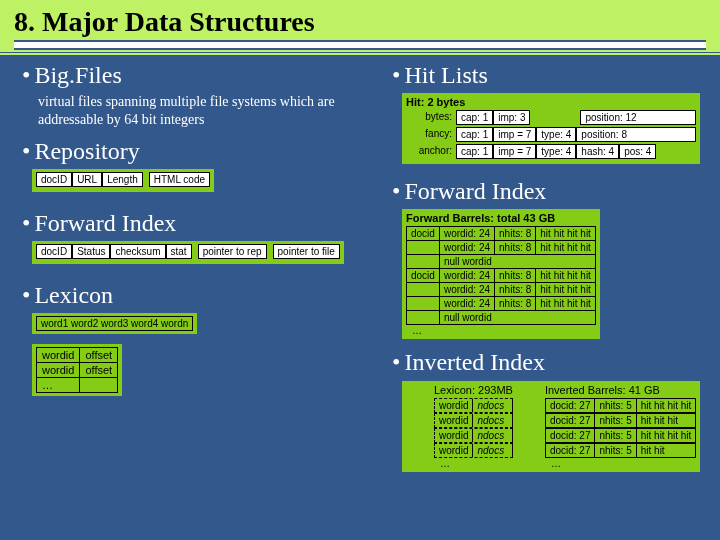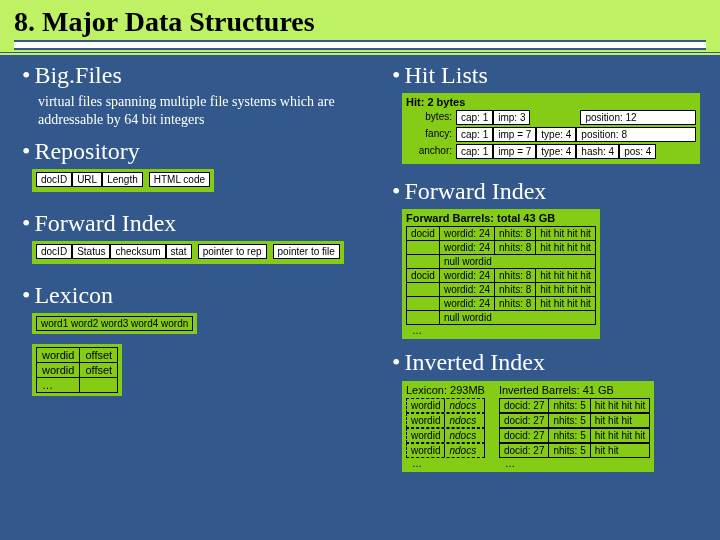--- a/index.html
+++ b/index.html
@@ -129,21 +129,22 @@
     font-size: 11px;
   }
   .lex-words {
     border: 1px solid #000;
     padding: 1px 4px;
     font-size: 10px;
     display: inline-block;
   }
   .inv-box {
     display: flex;
-    gap: 14px;
+    gap: 32px;
+    margin-left: 28px;
   }
   .inv-col { }
   .inv-hdr {
     font-size: 11px;
     margin-bottom: 2px;
   }
   .dash-row {
     border: 1px dashed #000;
     border-right: 1px solid #000;
     padding: 0;

